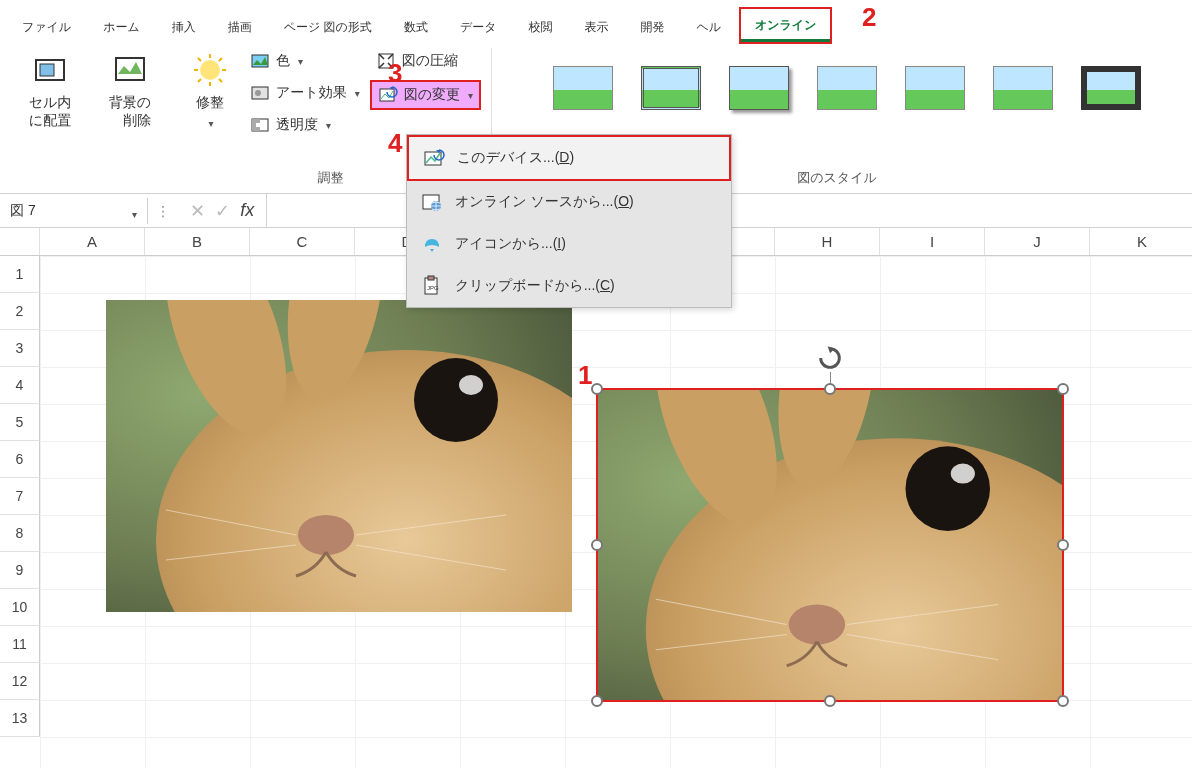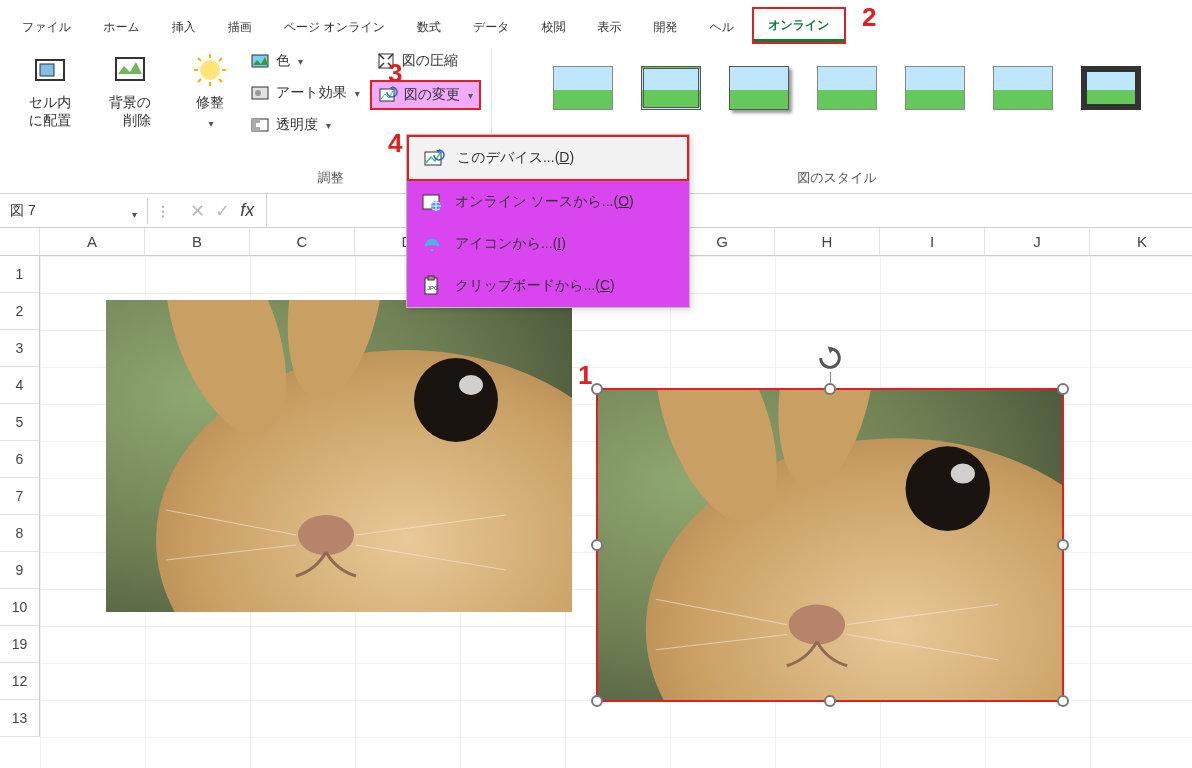--- a/index.html
+++ b/index.html
@@ -79,22 +79,22 @@
       display: flex; align-items: center; gap: 6px;
       padding: 3px 6px; cursor: pointer; font-size: 14px;
     }
     .mini-btn .ic-sm { width: 20px; height: 20px; display:flex; align-items:center; justify-content:center; }
     .drop-caret { font-size: 10px; color: #555; margin-left: 2px; }
     .change-btn-wrap { border: 2px solid #e02020; }
     
     .dropdown {
       position: absolute;
       top: 134px; left: 406px;
-      width: 284px;
-      background: #d946ef;
+      width: 326px;
+      background: #e5e5e5;
       border: 1px solid #bbb;
       box-shadow: 2px 2px 6px rgba(0,0,0,0.15);
       z-index: 30;
     }
     .dropdown-item {
       display: flex; align-items: center; gap: 12px;
       padding: 10px 14px; cursor: pointer;
     }
     .dropdown-item.first-item {
       border: 2px solid #e02020;
@@ -180,21 +180,21 @@
     svg { display:block; }
   </style>
 </head>
 <body>
 
 <div class="tab-bar">
   <div class="tab">ファイル</div>
   <div class="tab">ホーム</div>
   <div class="tab">挿入</div>
   <div class="tab">描画</div>
-  <div class="tab">ページ オンライン</div>
+  <div class="tab">ページ 図の形式</div>
   <div class="tab">数式</div>
   <div class="tab">データ</div>
   <div class="tab">校閲</div>
   <div class="tab">表示</div>
   <div class="tab">開発</div>
   <div class="tab">ヘル</div>
   <span class="tab-active-wrap">
     <div class="tab active">オンライン</div>
   </span>
 </div>
@@ -413,21 +413,21 @@
     <div class="row-h">1</div>
     <div class="row-h">2</div>
     <div class="row-h">3</div>
     <div class="row-h">4</div>
     <div class="row-h">5</div>
     <div class="row-h">6</div>
     <div class="row-h">7</div>
     <div class="row-h">8</div>
     <div class="row-h">9</div>
     <div class="row-h">10</div>
-    <div class="row-h">19</div>
+    <div class="row-h">11</div>
     <div class="row-h">12</div>
     <div class="row-h">13</div>
   </div>
   <div class="grid-area">
 
     <div class="rabbit" style="top:44px; left:66px; width:466px; height:312px;">
       <svg class="rabbit-svg" viewBox="0 0 466 312" preserveAspectRatio="xMidYMid slice">
         <defs>
           <radialGradient id="bg1" cx="20%" cy="30%" r="90%">
               <stop offset="0%" stop-color="#8fa870"></stop>

